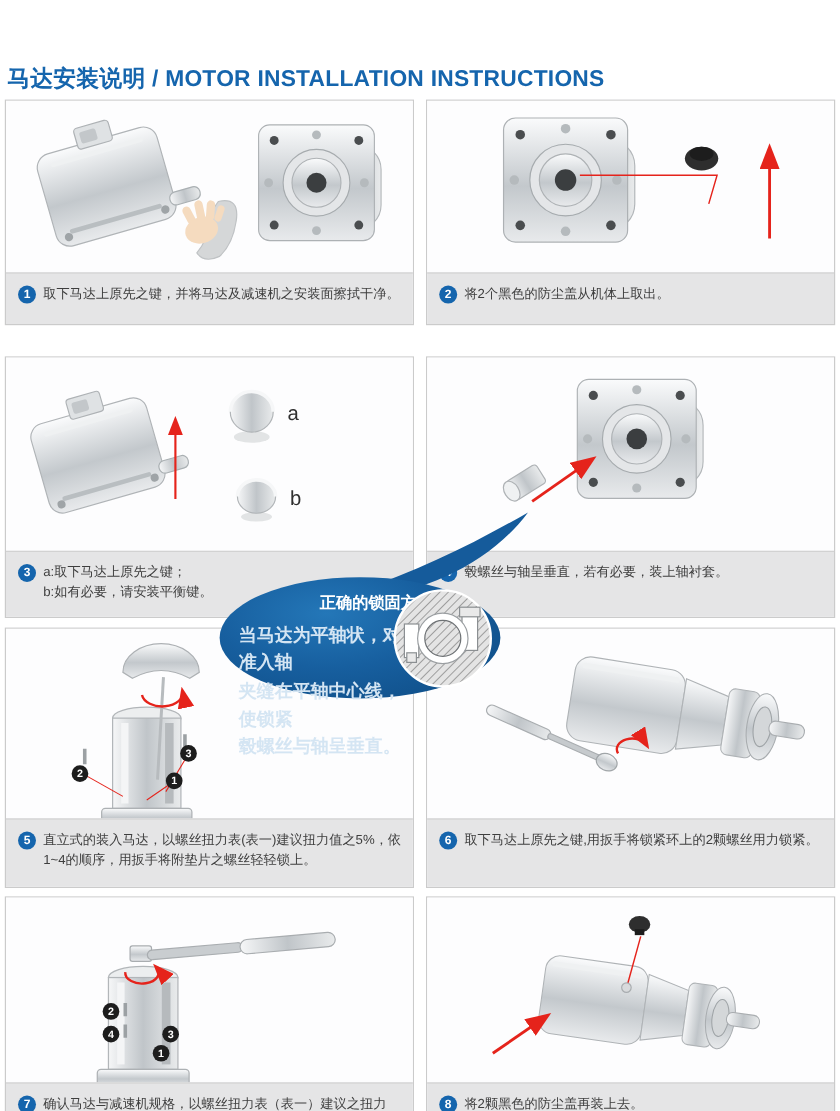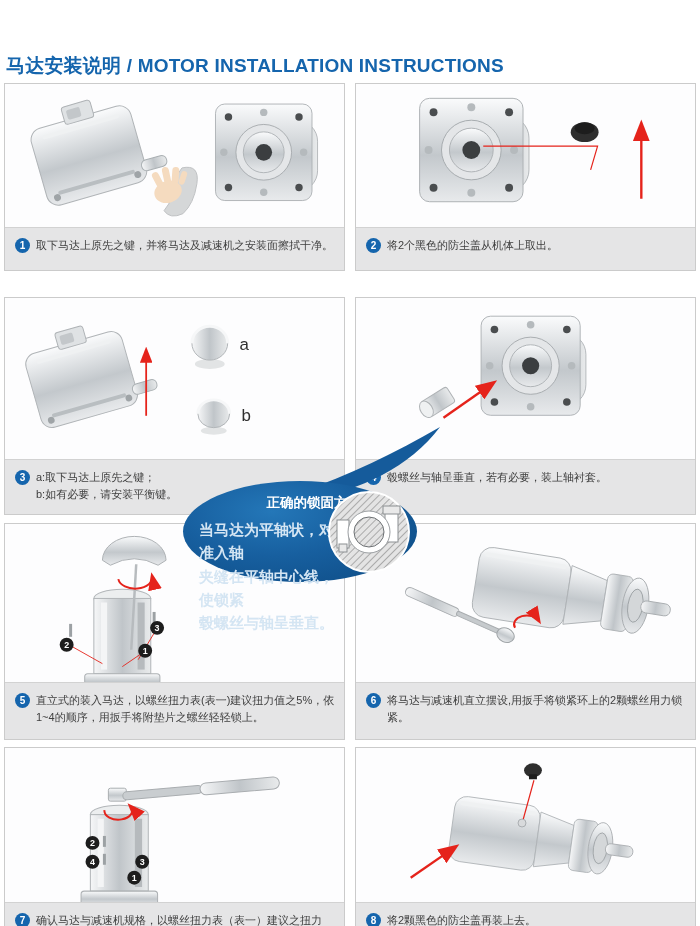--- a/index.html
+++ b/index.html
@@ -230,21 +230,21 @@
         <g transform="translate(52,62) rotate(24)">
           <rect x="0" y="0" width="58" height="9" rx="4.5" fill="url(#gmH)" stroke="#a9adb0"></rect>
           <rect x="56" y="2.2" width="48" height="4.6" rx="2.3" fill="#c6cacd" stroke="#a9adb0"></rect>
           <ellipse cx="110" cy="5" rx="9" ry="7" fill="url(#gmV)" stroke="#a0a5a8"></ellipse>
         </g>
         <path d="M160 104 a13 9 0 1 1 24 -7" fill="none" stroke="#e5231b" stroke-width="2" marker-end="url(#arr)"></path>
       </svg>
     </div>
     <figcaption class="cap">
       <span class="num">6</span>
-      <span class="cap-text">将马达与减速机直立摆设,用扳手将锁紧环上的2颗螺丝用力锁紧。</span>
+      <span class="cap-text">取下马达上原先之键,用扳手将锁紧环上的2颗螺丝用力锁紧。</span>
     </figcaption>
   </figure>
 
   <figure class="panel" style="left:4px;top:712px;height:214px">
     <div class="art" style="height:154px">
       <svg viewBox="0 0 341 154">
         <use href="#vmt" x="68" y="52" width="94" height="130"></use>
         <rect x="104" y="40" width="18" height="13" rx="2" fill="url(#gmV)" stroke="#a9adb0"></rect>
         <g transform="translate(118,42) rotate(-5)">
           <rect x="0" y="2" width="80" height="8" rx="4" fill="#c9cdd0" stroke="#a9adb0"></rect>

